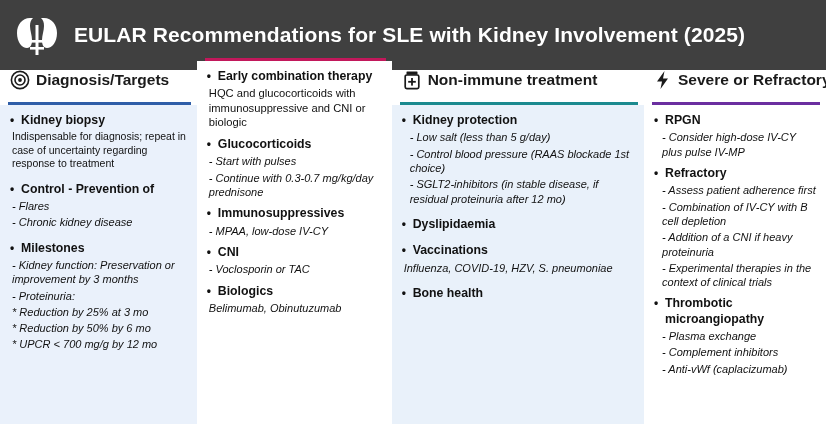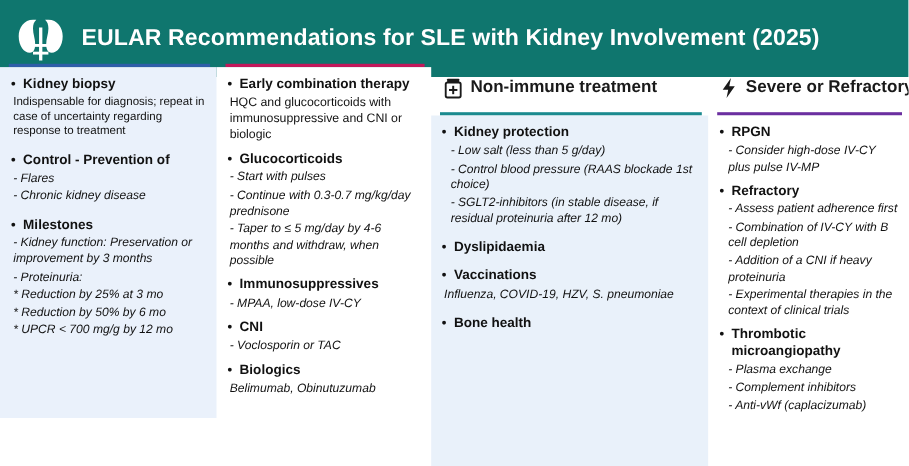--- a/index.html
+++ b/index.html
@@ -20,21 +20,21 @@
     background: #ffffff;
   }
 
   
   .header {
     position: absolute;
     left: 0;
     top: 0;
     width: 826px;
     height: 70px;
-    background: #0f766e;
+    background: #404040;
     display: flex;
     align-items: center;
   }
   .kidney-logo {
     width: 74px;
     height: 58px;
     display: flex;
     align-items: center;
     justify-content: center;
     flex: 0 0 74px;
@@ -153,20 +153,30 @@
         <rect x="14" y="27" width="18" height="2.6" fill="#ffffff"></rect>
         <rect x="16" y="34" width="14" height="2.6" fill="#ffffff"></rect>
       </svg>
     </div>
     <div class="header-title">EULAR Recommendations for SLE with Kidney Involvement (2025)</div>
   </div>
 
   <div class="columns">
 
     <div class="col col-1">
+      <div class="col-head">
+        <span class="icon">
+          <svg width="20" height="20" viewBox="0 0 20 20" aria-hidden="true">
+            <circle cx="10" cy="10" r="8.6" fill="none" stroke="#1a1a1a" stroke-width="1.6"></circle>
+            <circle cx="10" cy="10" r="5" fill="none" stroke="#1a1a1a" stroke-width="1.6"></circle>
+            <circle cx="10" cy="10" r="1.9" fill="#1a1a1a"></circle>
+          </svg>
+        </span>
+        <span class="htext">Diagnosis/Targets</span>
+      </div>
       <div class="col-rule rule-blue"></div>
       <div class="col-body body-blue">
 
         <div class="item">
           <div class="bullet-line">
             <span class="bullet-dot">•</span>
             <span class="bullet-text">Kidney biopsy</span>
           </div>
           <div class="note-small">Indispensable for diagnosis; repeat in case of uncertainty regarding response to treatment</div>
         </div>
@@ -211,21 +221,20 @@
           <div class="sub">HQC and glucocorticoids with immunosuppressive and CNI or biologic</div>
         </div>
 
         <div class="item">
           <div class="bullet-line">
             <span class="bullet-dot">•</span>
             <span class="bullet-text">Glucocorticoids</span>
           </div>
           <div class="sub plain">- Start with pulses</div>
           <div class="sub plain">- Continue with 0.3-0.7 mg/kg/day prednisone</div>
-          <div class="sub plain">- Taper to ≤ 5 mg/day by 4-6 months and withdraw, when possible</div>
         </div>
 
         <div class="item">
           <div class="bullet-line">
             <span class="bullet-dot">•</span>
             <span class="bullet-text">Immunosuppressives</span>
           </div>
           <div class="sub plain">- MPAA, low-dose IV-CY</div>
         </div>
 

